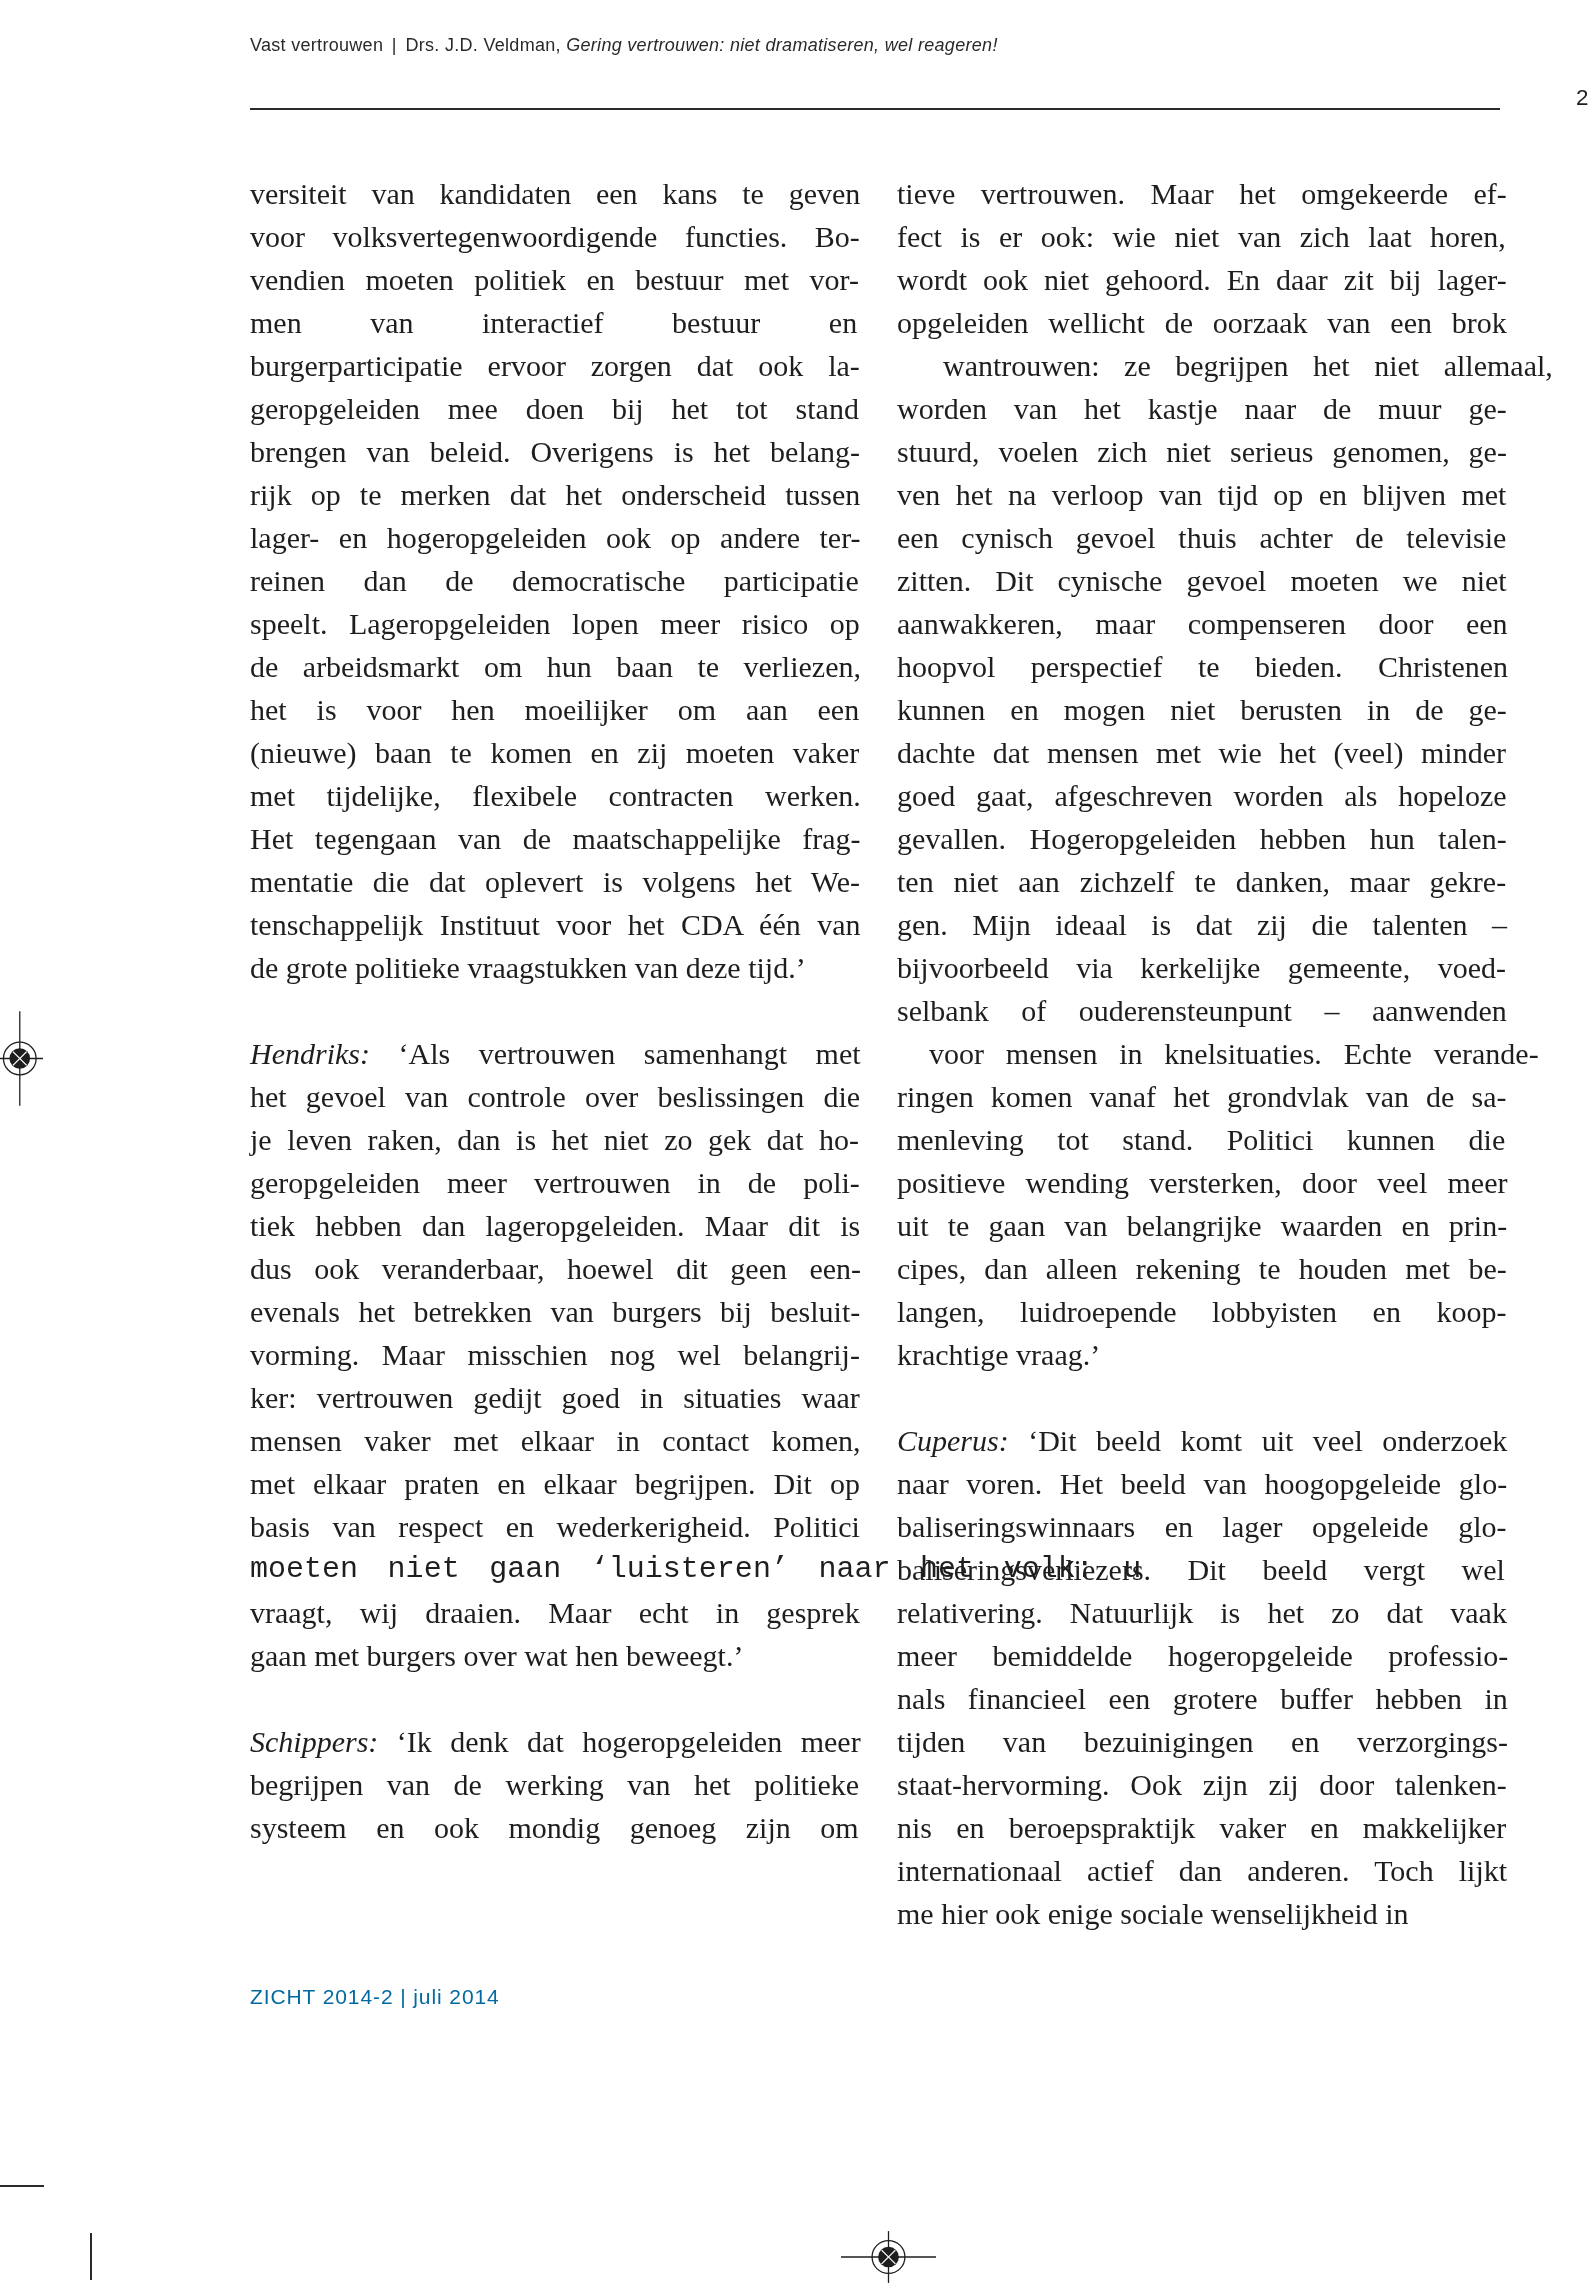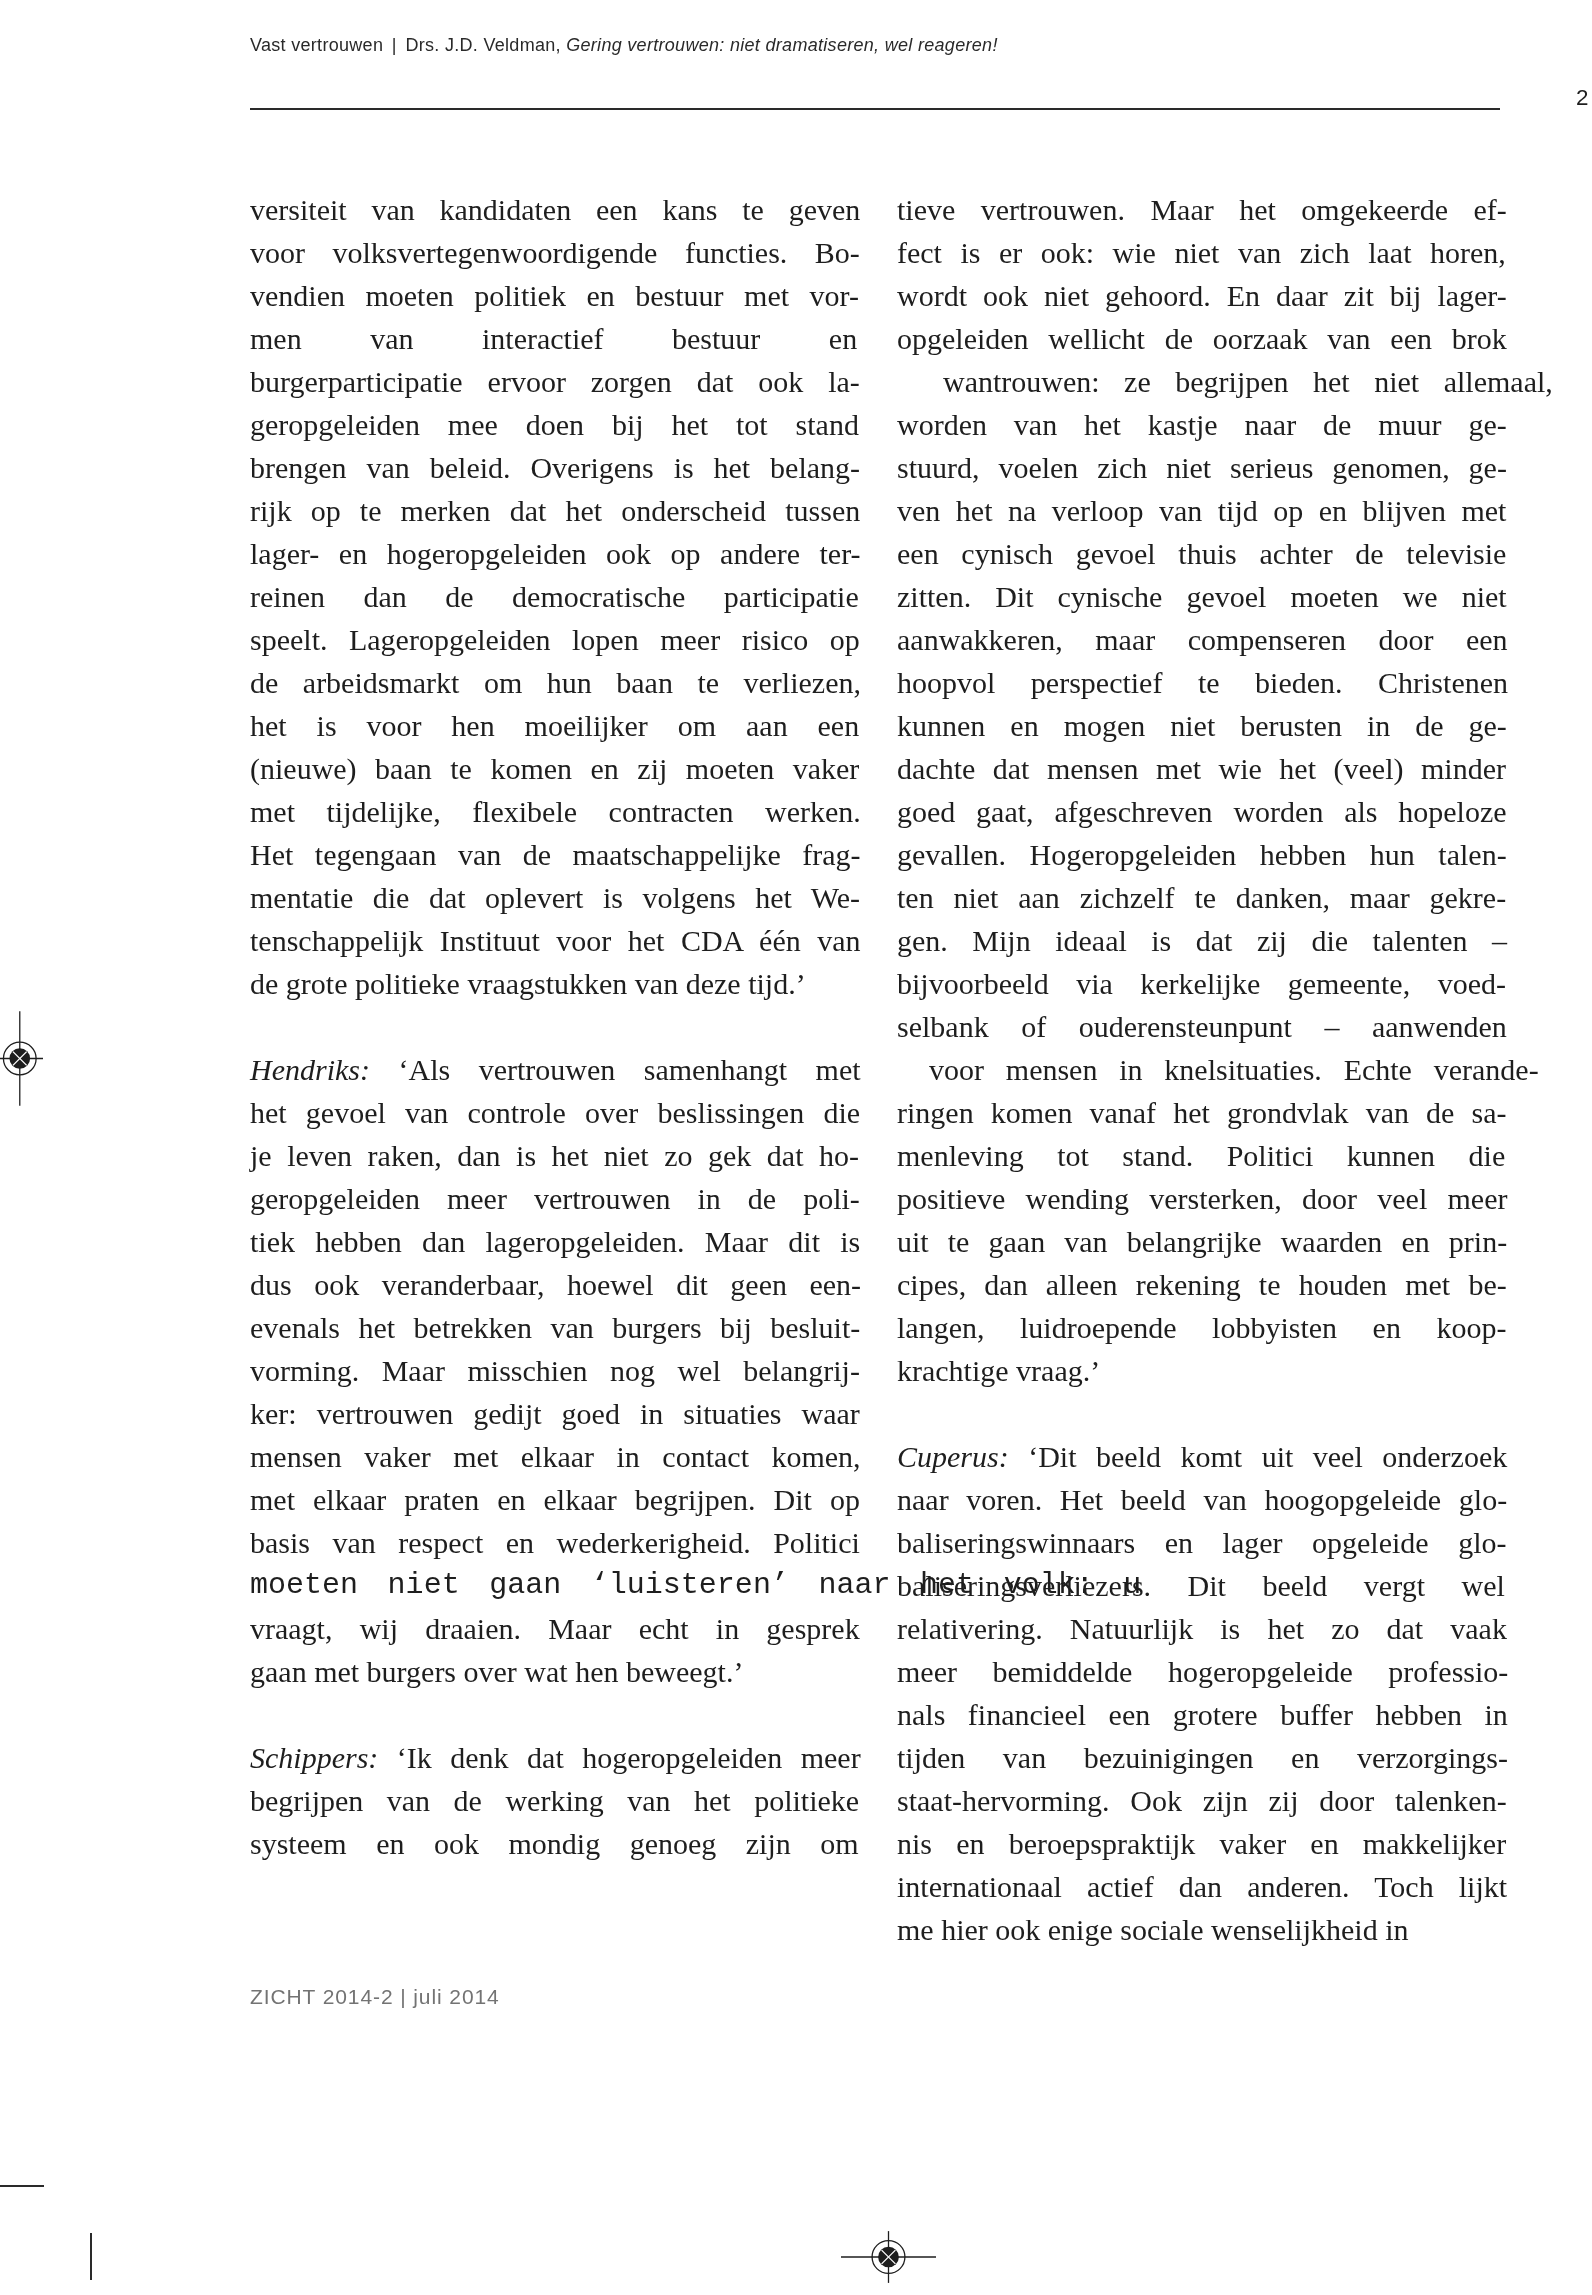--- a/index.html
+++ b/index.html
@@ -10,33 +10,33 @@
     white-space: nowrap;
   }
   .running-head .sep { margin: 0 8.6px; }
   .running-head em { font-style: italic; }
   .head-rule { position: absolute; left: 250px; top: 108px; width: 1250px; height: 1.7px; background: #2a2a2a; }
   .page-number {
     position: absolute; left: 1576px; top: 85px;
     font-family: "Liberation Sans", sans-serif; font-size: 22.4px; color: #1e1e1e;
   }
   .column {
-    position: absolute; top: 188px; width: 606px;
+    position: absolute; top: 172px; width: 606px;
     font-family: "Liberation Serif", serif; font-size: 30px; line-height: 43px;
     text-align: justify; color: #1e1e1e;
   }
   .col-left { left: 250px; }
   .col-right { left: 897px; }
   .line { display: block; height: 43px; white-space: nowrap; text-align: justify; text-align-last: justify; }
   .line.last { text-align-last: left; }
   .gap { display: block; height: 43px; }
   .speaker { font-style: italic; }
   .footer {
     position: absolute; left: 250px; top: 1985px;
-    font-family: "Liberation Sans", sans-serif; font-size: 21px; letter-spacing: 0.9px; color: #737373;
+    font-family: "Liberation Sans", sans-serif; font-size: 21px; letter-spacing: 0.9px; color: #0369a1;
   }
   .mark { position: absolute; }
   .crop { position: absolute; background: #2a2a2a; }
 </style>
 </head>
 <body>
 
 <div class="running-head">
   <span>Vast vertrouwen</span><span class="sep">|</span><span>Drs. J.D. Veldman,</span>
   <em>Gering vertrouwen: niet dramatiseren, wel reageren!</em>

